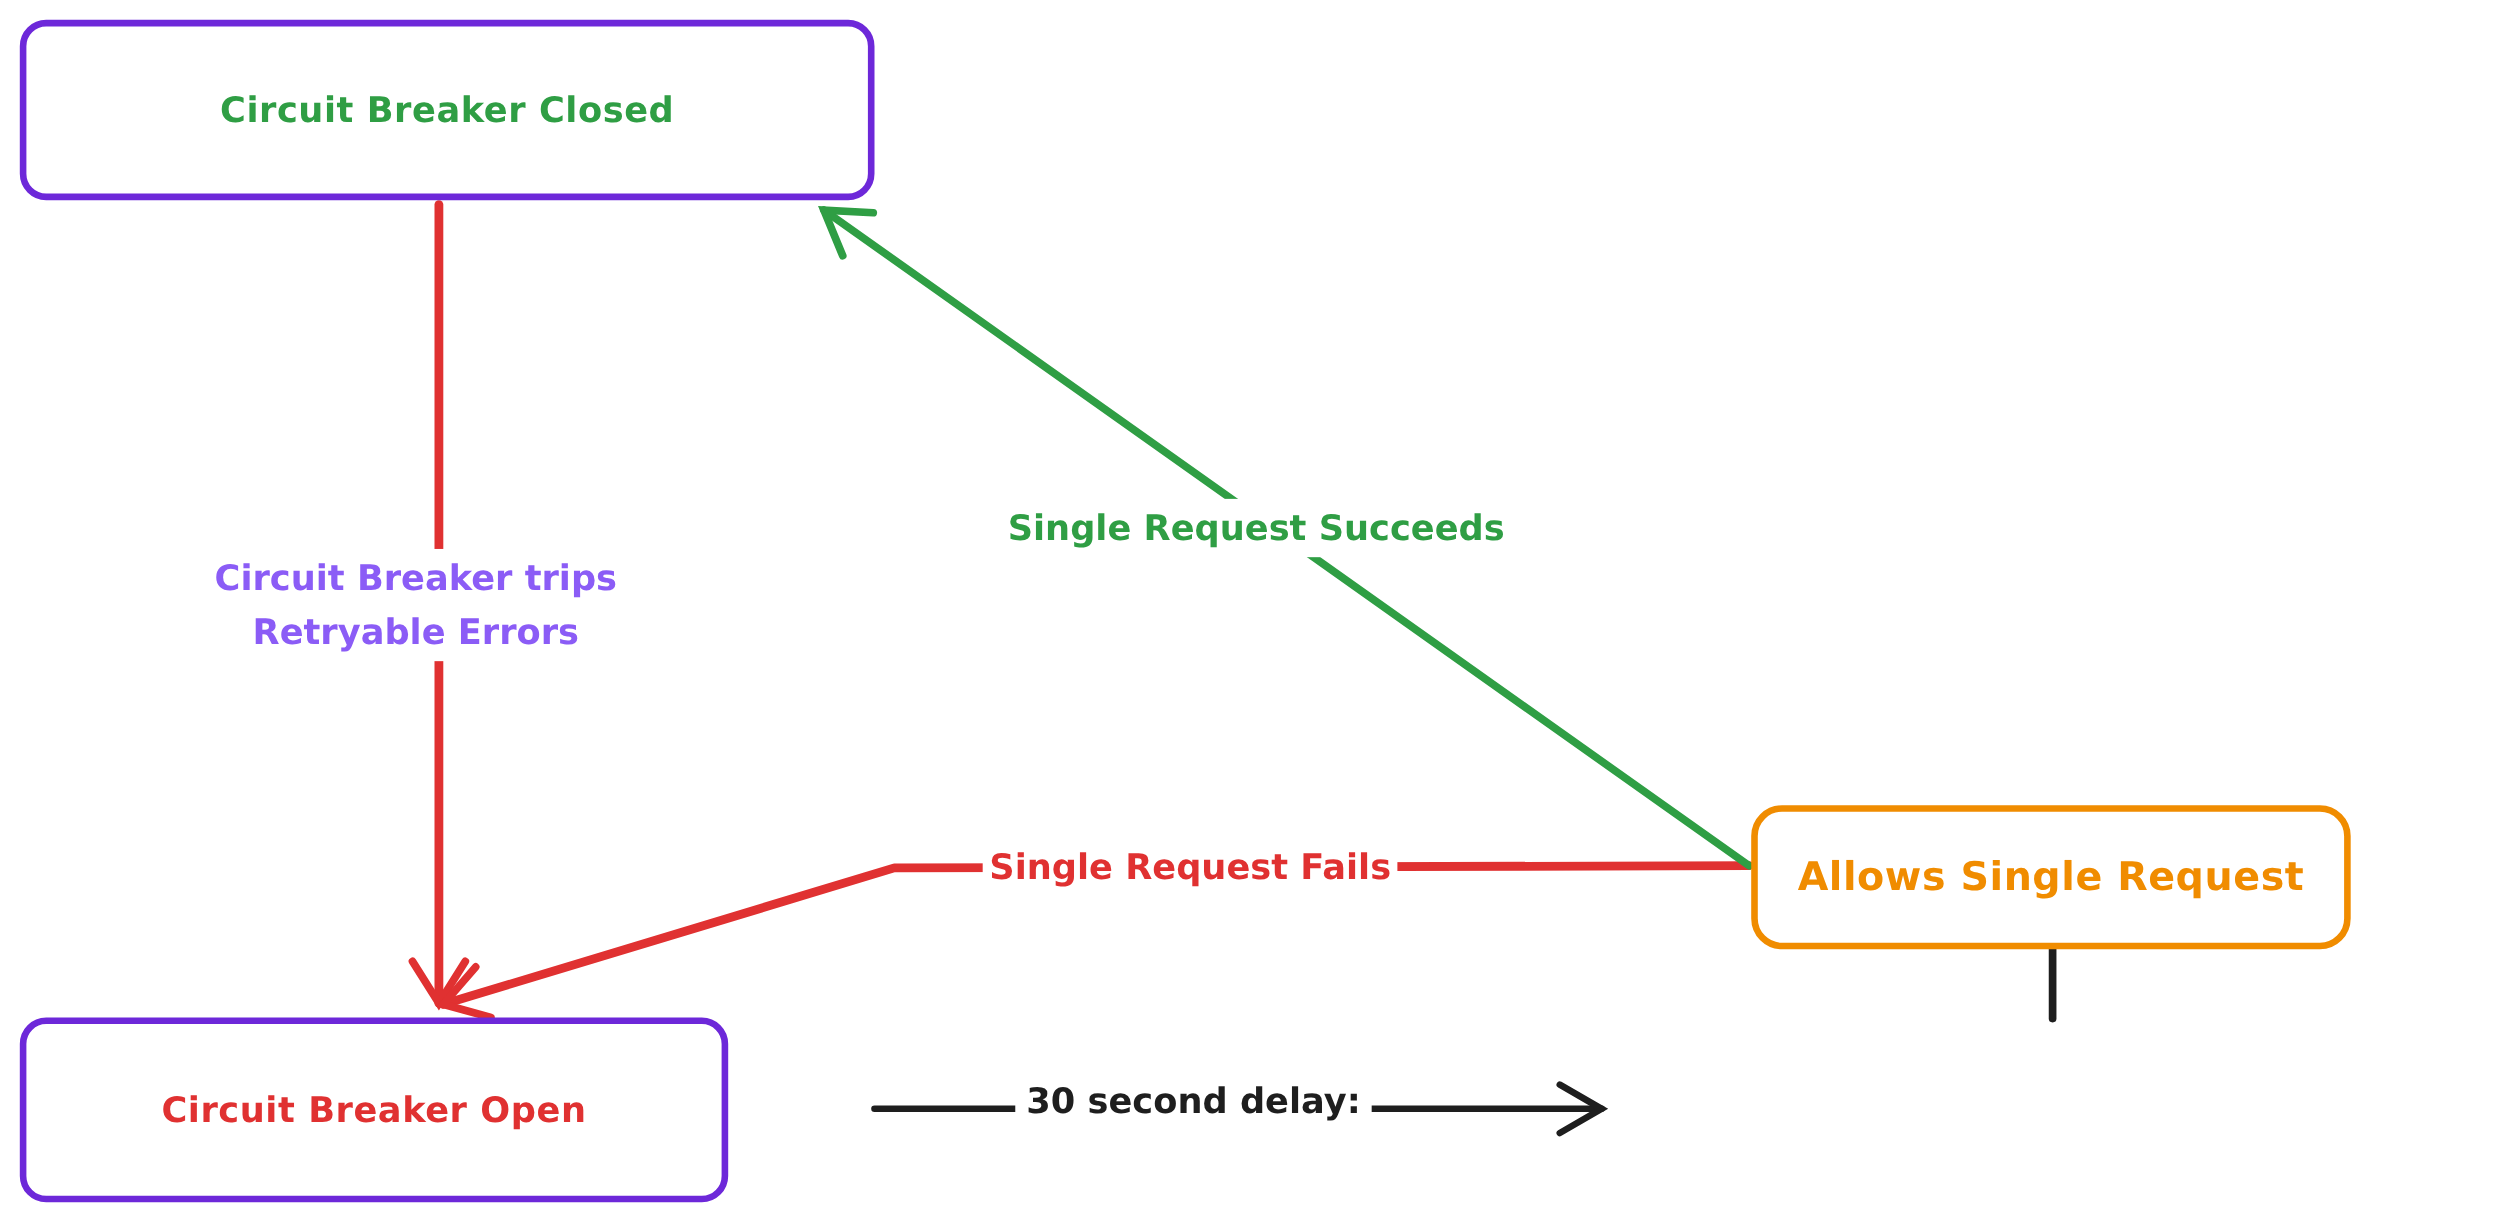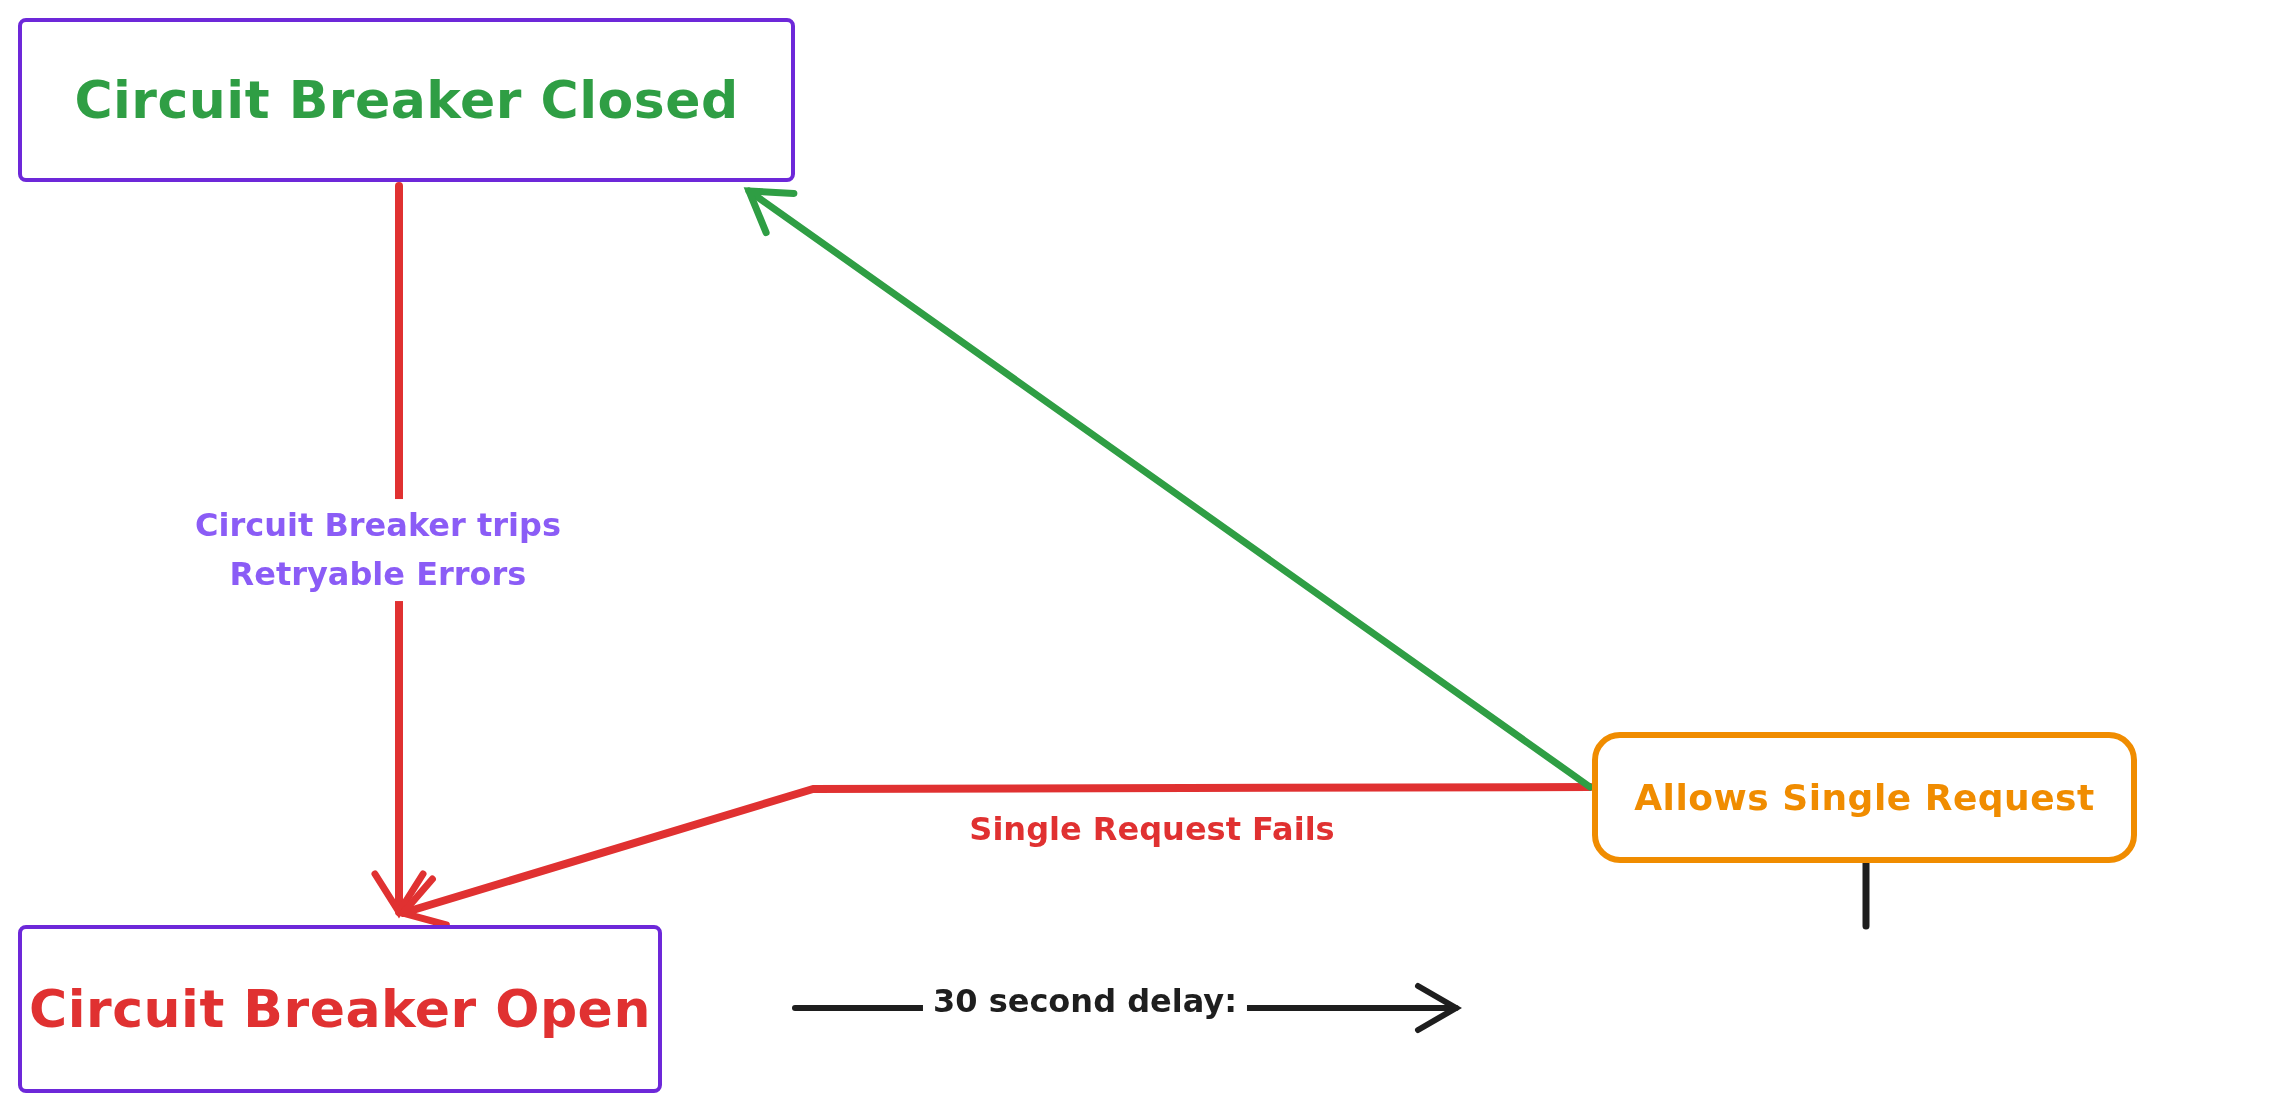--- a/index.html
+++ b/index.html
@@ -13,27 +13,27 @@
   }
   .edges-svg {
     position: absolute;
     left: 0; top: 0;
     width: 2272px; height: 1107px;
   }
   .node {
     position: absolute;
     box-sizing: border-box;
     background: #ffffff;
-    border: 4px solid #6d28d9;
-    border-radius: 8px;
+    border: 6px solid #6d28d9;
+    border-radius: 24px;
     display: flex;
     align-items: center;
     justify-content: center;
     text-align: center;
-    font-size: 52px;
+    font-size: 32px;
     font-weight: 600;
     letter-spacing: 0.5px;
   }
   .node-closed   { left: 18px;   top: 18px;  width: 777px; height: 164px; color: #2f9e44; }
   .node-open     { left: 18px;   top: 925px; width: 644px; height: 168px; color: #e03131; }
   .node-halfopen { left: 1477px; top: 922px; width: 778px; height: 170px; color: #f08c00; }
   .node-allows   {
     left: 1592px; top: 732px; width: 545px; height: 131px;
     color: #f08c00; border: 6px solid #f08c00; border-radius: 28px;
     font-size: 36px;
@@ -44,21 +44,21 @@
     background: #ffffff;
     text-align: center;
     font-size: 32px;
     font-weight: 600;
     line-height: 1.53;
     padding: 2px 10px;
     white-space: nowrap;
   }
   .label-trips    { left: 378px;  top: 550px;  color: #8b5cf6; }
   .label-succeeds { left: 1142px; top: 480px;  color: #2f9e44; }
-  .label-fails    { left: 1152px; top: 789px;  color: #e03131; padding: 2px 6px; margin-top: 40px; }
+  .label-fails    { left: 1082px; top: 789px;  color: #e03131; padding: 2px 6px; }
   .label-delay    { left: 1085px; top: 1001px; color: #1e1e1e; }
 </style>
 </head>
 <body>
 
 <div class="canvas">
 
   <svg class="edges-svg" viewBox="0 0 2272 1107">
     <defs>
       <marker id="ah-red" viewBox="0 0 60 60" refX="52" refY="30" markerWidth="60" markerHeight="60" orient="auto" markerUnits="userSpaceOnUse">
@@ -81,20 +81,21 @@
     <line x1="795" y1="1008" x2="1456" y2="1008" stroke="#1e1e1e" stroke-width="6" stroke-linecap="round" marker-end="url(#ah-black)"></line>
 
     <line x1="1866" y1="856" x2="1866" y2="926" stroke="#1e1e1e" stroke-width="7" stroke-linecap="round"></line>
   </svg>
 
   <div class="edge-label label-trips">
     <div>Circuit Breaker trips</div>
     <div>Retryable Errors</div>
   </div>
 
+  <div class="edge-label label-succeeds">Single Request Succeeds</div>
 
   <div class="edge-label label-fails">Single Request Fails</div>
 
   <div class="edge-label label-delay">
     <div>30 second delay:</div>
   </div>
 
   <div class="node node-closed">
     <span>Circuit Breaker Closed</span>
   </div>

